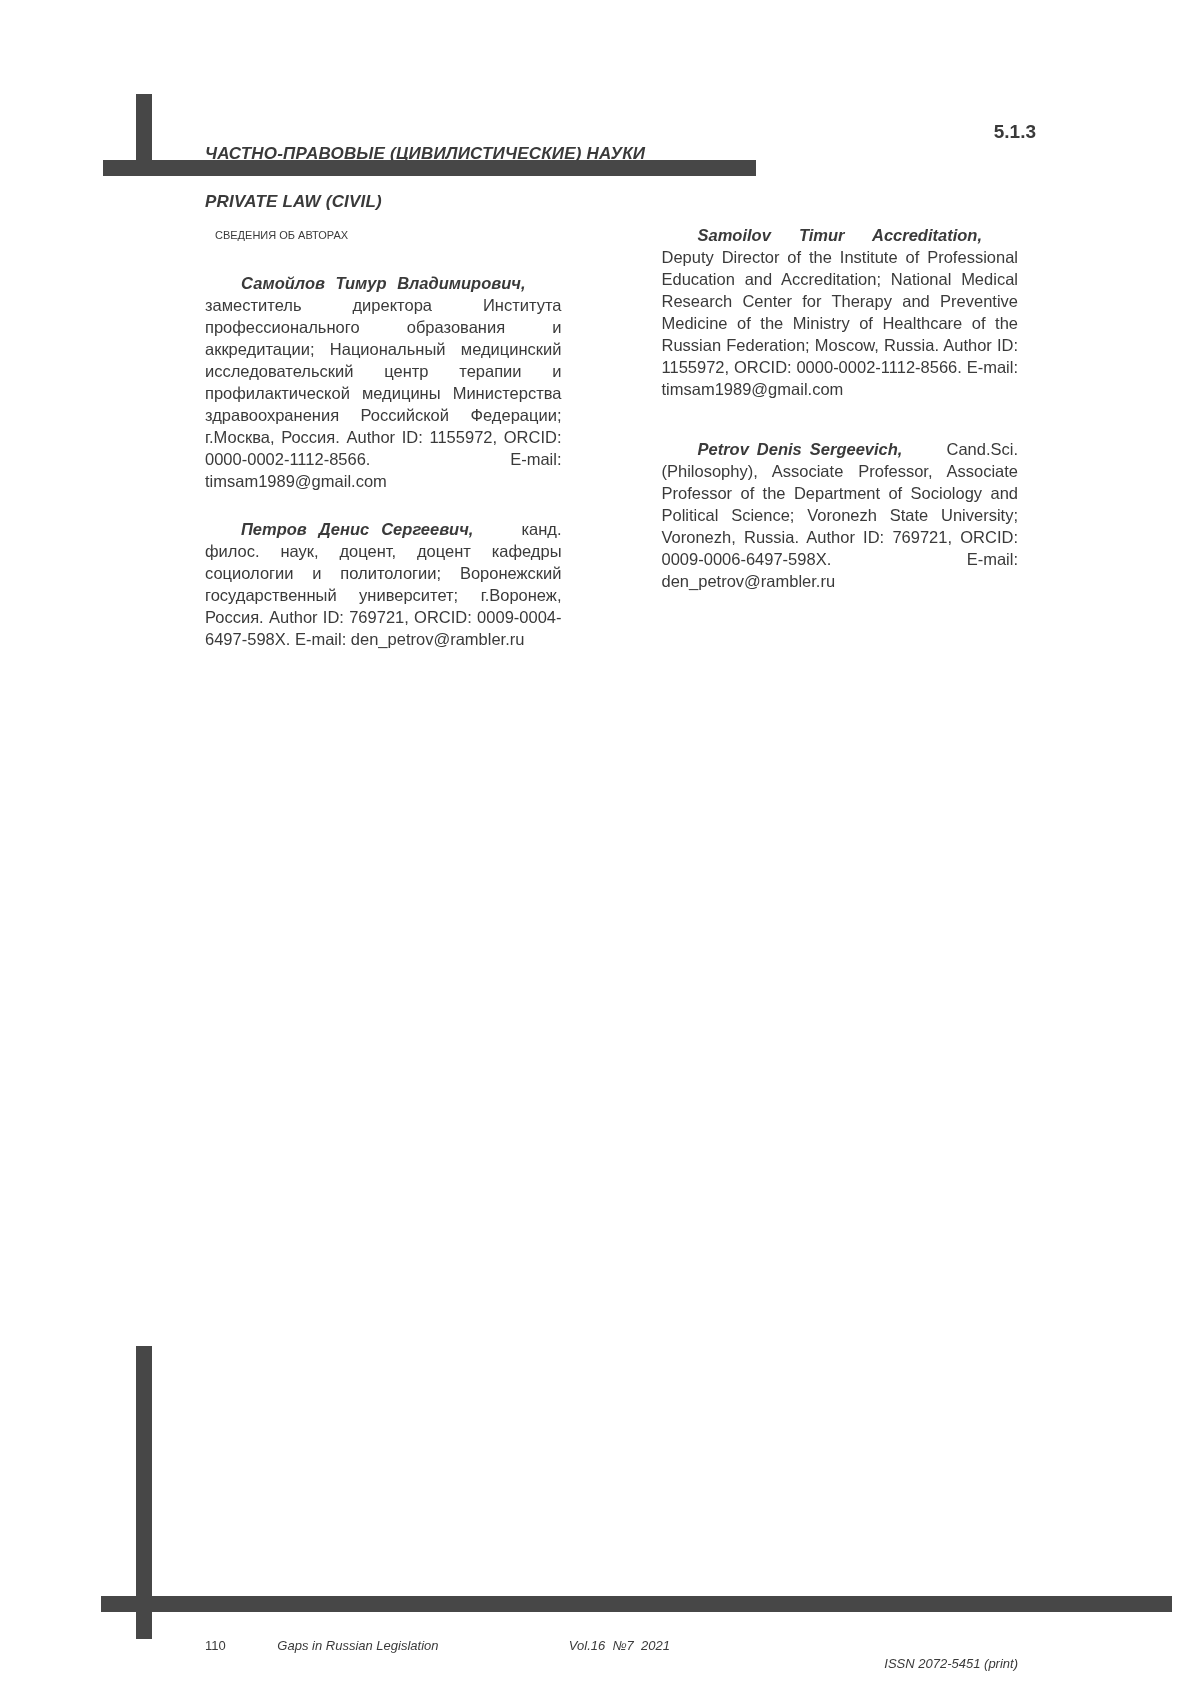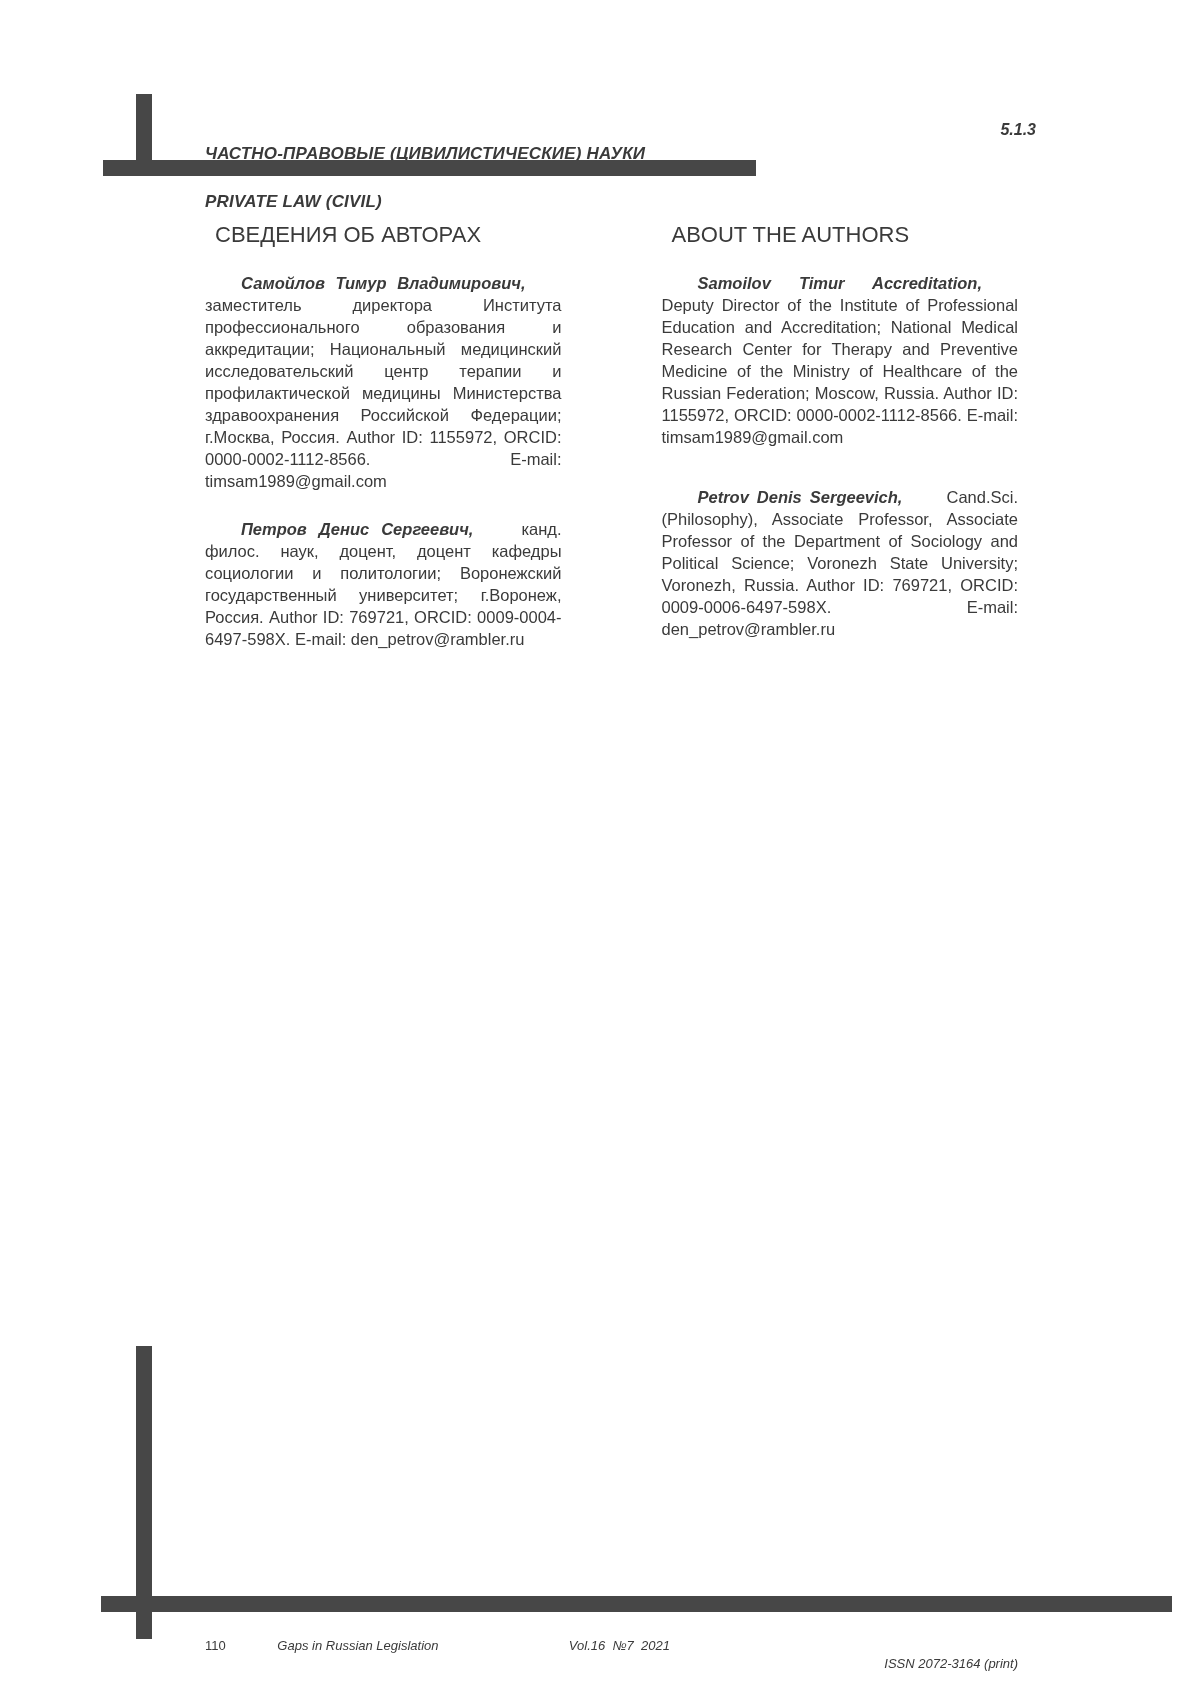--- a/index.html
+++ b/index.html
@@ -25,31 +25,31 @@
   
   .running-head {
     position: absolute;
     top: 43px; left: 105px; width: 901px;
     display: flex; justify-content: space-between; align-items: flex-start;
   }
   .rh-titles {
     font-weight: bold; font-style: italic;
     font-size: 17px; line-height: 22px; letter-spacing: 0.2px;
   }
-  .rh-num { font-weight: bold; font-style: italic; font-size: 16px; padding-top: 4px; }
+  .rh-num { font-weight: bold; font-size: 19px; padding-top: 4px; }
 
   
   .columns {
     position: absolute;
     top: 124px; left: 105px; width: 901px;
     display: flex; gap: 28px;
   }
   .col { flex: 1 1 0; min-width: 0; }
   .col-heading {
-    font-size: 22px; font-weight: normal;
+    font-size: 11px; font-weight: normal;
     line-height: 22px; padding-left: 18px; margin-bottom: 2px;
     color: #3a3a3a;
   }
   .para {
     font-size: 16.5px; line-height: 22px;
     text-align: justify; text-indent: 18px;
     color: #3a3a3a;
   }
   .para .author-name { font-weight: bold; font-style: italic; }
   .para.gap { margin-top: 22px; }
@@ -86,35 +86,34 @@
 
   <main class="columns">
 
     <section class="col">
       <h2 class="col-heading">СВЕДЕНИЯ ОБ АВТОРАХ</h2>
       <p class="para"><b class="author-name">Самойлов Тимур Владимирович,</b><span> заместитель ди­ректора Института профессионального образования и аккредитации; Национальный медицинский исследо­вательский центр терапии и профилактической меди­цины Министерства здравоохранения Российской Фе­дерации; г.Москва, Россия. Author ID: 1155972, ORCID: 0000-0002-1112-8566. E-mail: timsam1989@gmail.com</span></p>
       <p class="para"><b class="author-name">Петров Денис Сергеевич,</b><span> канд. филос. наук, доцент, доцент кафедры социологии и политологии; Воронеж­ский государственный университет; г.Воронеж, Россия. Author ID: 769721, ORCID:  0009-0004-6497-598X. E-mail: den_petrov@rambler.ru</span></p>
     </section>
 
     <section class="col">
-      <h2 class="col-heading">ABOUT THE AUTHORS</h2>
       <p class="para"><b class="author-name">Samoilov Timur Accreditation,</b><span> Deputy Director of the Institute of Professional Education and Accreditation; National Medical Research Center for Therapy and Preventive Medicine of the Ministry of Healthcare of the Russian Federation; Moscow, Russia. Author ID: 1155972, ORCID: 0000-0002-1112-8566. E-mail: timsam1989@gmail.com</span></p>
       <p class="para gap"><b class="author-name">Petrov Denis Sergeevich,</b><span> Cand.Sci.(Philosophy), Associate Professor, Associate Professor of the Department of Sociology and Political Science; Voronezh State University; Voronezh, Russia. Author ID: 769721, ORCID: 0009-0006-6497-598X. E-mail: den_petrov@rambler.ru</span></p>
     </section>
 
   </main>
 
   <span class="vrule vrule-bottom"></span>
   <span class="hrule hrule-footer"></span>
 
   <footer class="page-footer">
     <div class="footer-left">
       <span>110</span>
       <span class="italic journal-title">Gaps in Russian Legislation</span>
     </div>
     <div class="footer-center italic">Vol.16  №7  2021</div>
     <div class="footer-right italic">
-      <div>ISSN 2072-3164 (print)</div>
+      <div>ISSN 2072-5451 (print)</div>
       <div>ISSN 2310-7049 (online)</div>
     </div>
   </footer>
 
 </div>
 
 </body></html>

